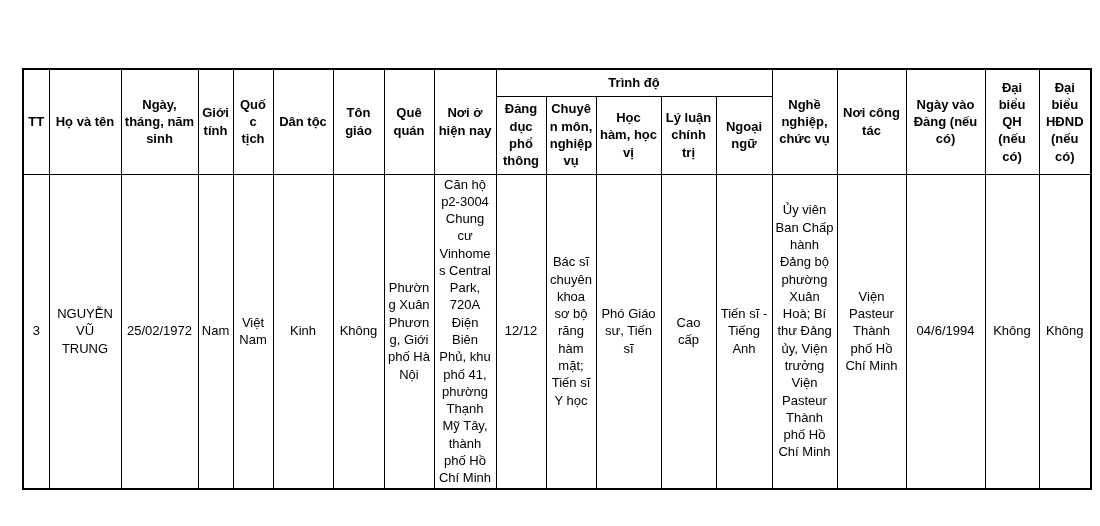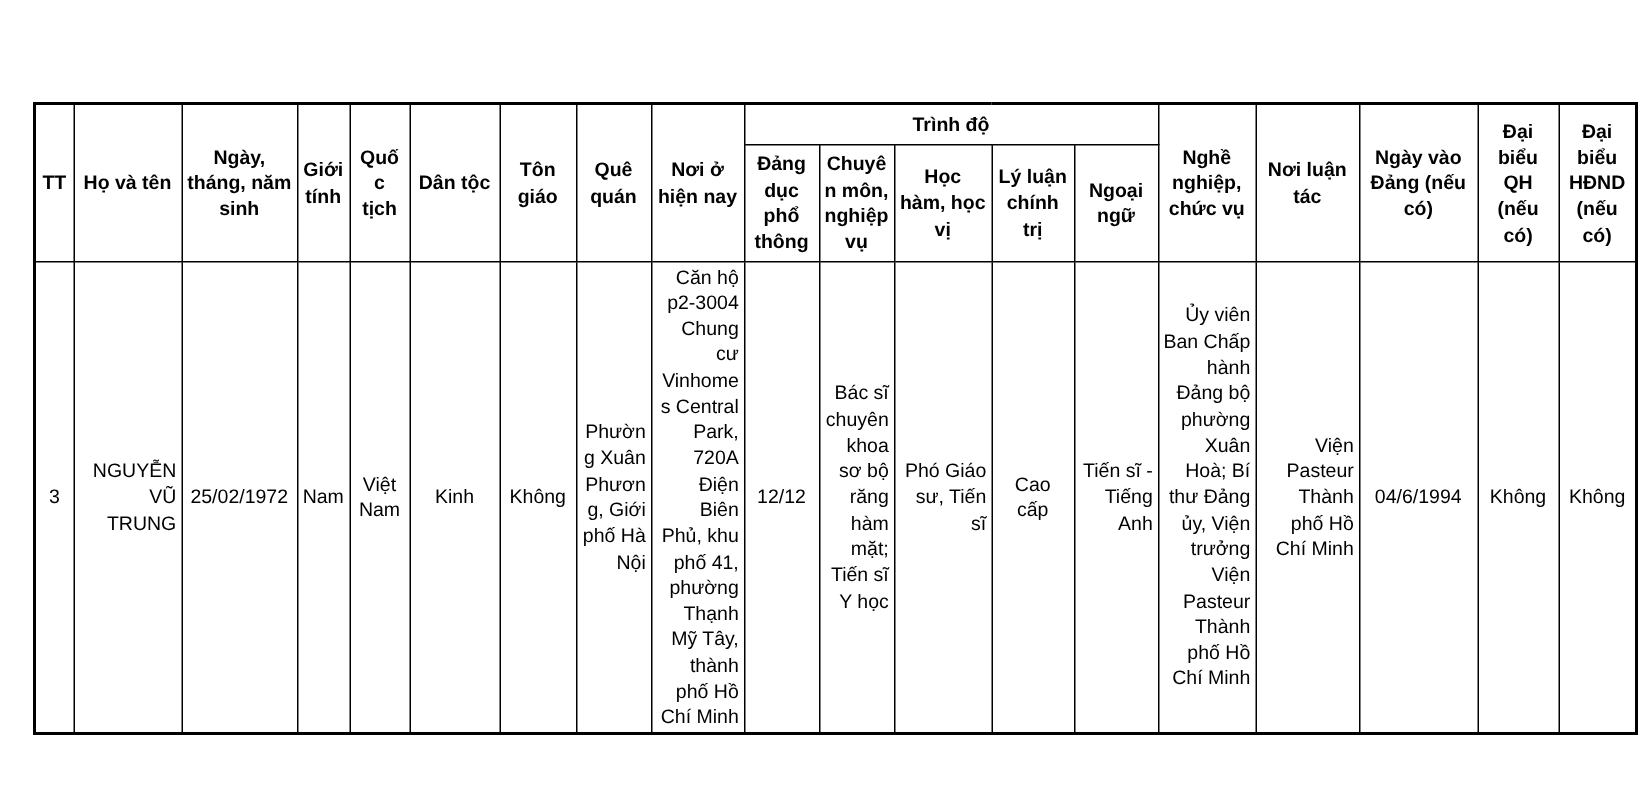--- a/index.html
+++ b/index.html
@@ -35,21 +35,21 @@
     box-sizing: border-box;
   }
   .roster th {
     font-weight: bold;
     text-align: center;
   }
   .roster thead tr.group-row { height: 27px; }
   .roster thead tr.sub-row   { height: 78px; }
   .roster tbody tr           { height: 276px; }
   .roster td { text-align: center; }
-  .roster td.al { text-align: right; }
+  .roster td.al { text-align: center; }
 </style>
 </head>
 <body>
 
 <div class="sheet">
   <table class="roster">
     <colgroup>
       <col style="width:26px">
         <col style="width:72px">
         <col style="width:77px">
@@ -76,21 +76,21 @@
         <th rowspan="2">Họ và tên</th>
         <th rowspan="2">Ngày, tháng, năm sinh</th>
         <th rowspan="2">Giới tính</th>
         <th rowspan="2">Quốc tịch</th>
         <th rowspan="2">Dân tộc</th>
         <th rowspan="2">Tôn giáo</th>
         <th rowspan="2">Quê quán</th>
         <th rowspan="2">Nơi ở hiện nay</th>
         <th colspan="5">Trình độ</th>
         <th rowspan="2">Nghề nghiệp, chức vụ</th>
-        <th rowspan="2">Nơi luận tác</th>
+        <th rowspan="2">Nơi công tác</th>
         <th rowspan="2">Ngày vào Đảng (nếu có)</th>
         <th rowspan="2">Đại biểu QH (nếu có)</th>
         <th rowspan="2">Đại biểu HĐND (nếu có)</th>
       </tr>
       <tr class="sub-row">
         <th>Đảng dục phổ thông</th>
         <th>Chuyên môn, nghiệp vụ</th>
         <th>Học hàm, học vị</th>
         <th>Lý luận chính trị</th>
         <th>Ngoại ngữ</th>

